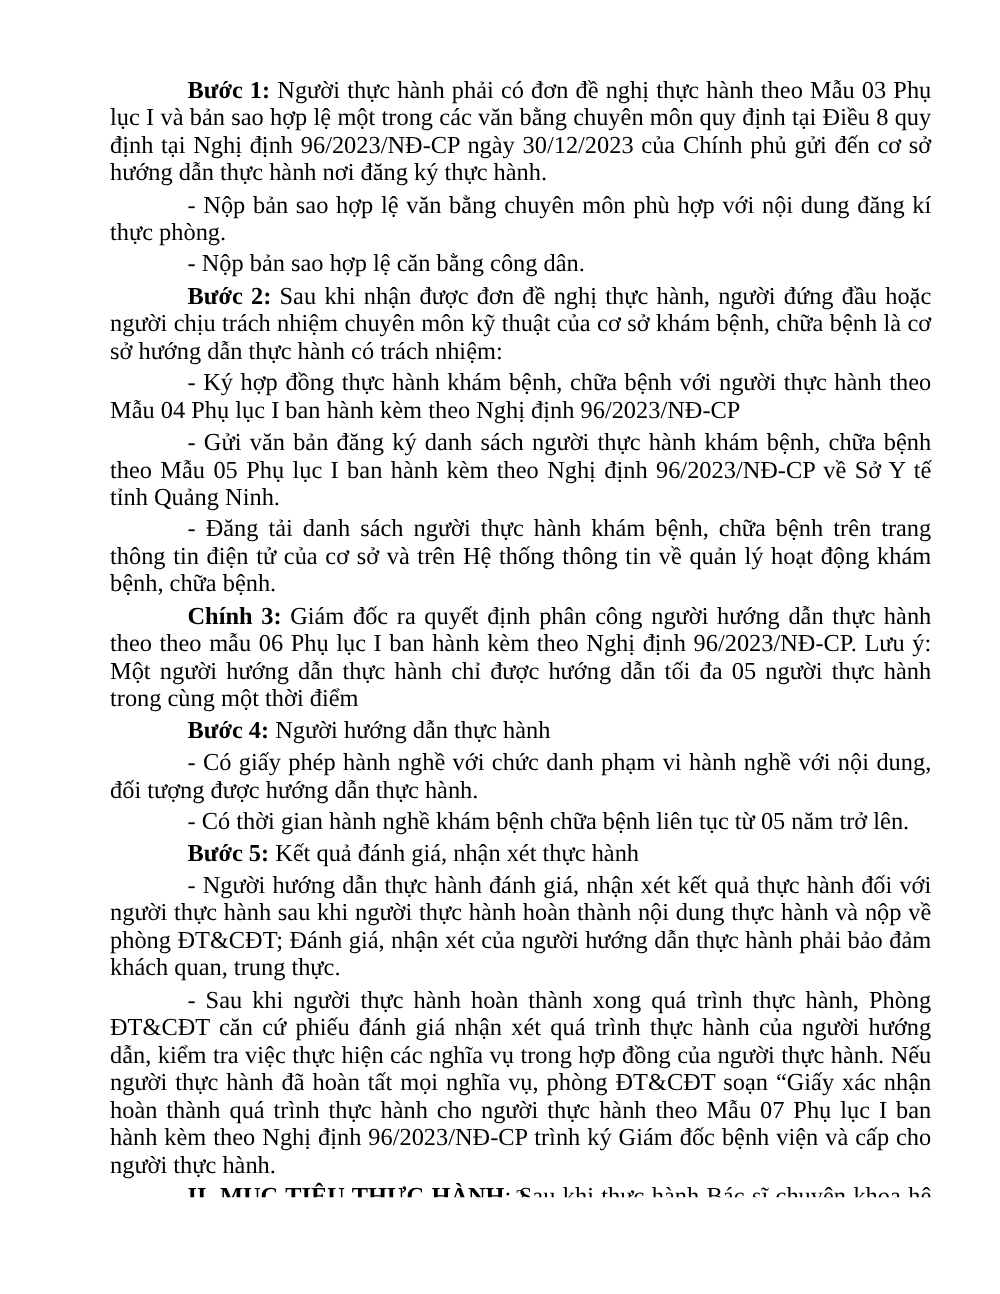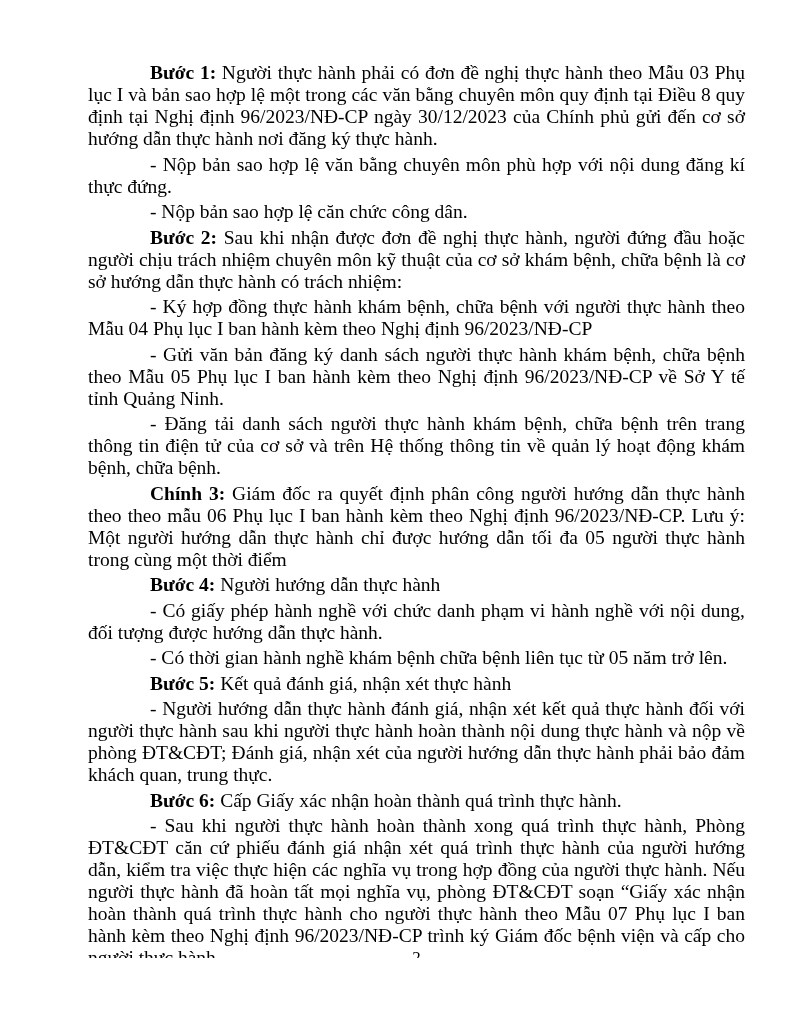--- a/index.html
+++ b/index.html
@@ -41,32 +41,31 @@
     font-size: 17px;
     line-height: 20px;
   }
 </style>
 </head>
 <body>
 
 <div class="page">
   <div class="body-text" id="doc-body">
       <p class="para"><b>Bước 1:</b> Người thực hành phải có đơn đề nghị thực hành theo Mẫu 03 Phụ lục I và bản sao hợp lệ một trong các văn bằng chuyên môn quy định tại Điều 8 quy định tại Nghị định 96/2023/NĐ-CP ngày 30/12/2023 của Chính phủ gửi đến cơ sở hướng dẫn thực hành nơi đăng ký thực hành.</p>
-      <p class="para">- Nộp bản sao hợp lệ văn bằng chuyên môn phù hợp với nội dung đăng kí thực đứng.</p>
-      <p class="para">- Nộp bản sao hợp lệ căn chức công dân.</p>
+      <p class="para">- Nộp bản sao hợp lệ văn bằng chuyên môn phù hợp với nội dung đăng kí thực phòng.</p>
+      <p class="para">- Nộp bản sao hợp lệ căn bằng công dân.</p>
       <p class="para"><b>Bước 2:</b> Sau khi nhận được đơn đề nghị thực hành, người đứng đầu hoặc người chịu trách nhiệm chuyên môn kỹ thuật của cơ sở khám bệnh, chữa bệnh là cơ sở hướng dẫn thực hành có trách nhiệm:</p>
       <p class="para">- Ký hợp đồng thực hành khám bệnh, chữa bệnh với người thực hành theo Mẫu 04 Phụ lục I ban hành kèm theo Nghị định 96/2023/NĐ-CP</p>
       <p class="para">- Gửi văn bản đăng ký danh sách người thực hành khám bệnh, chữa bệnh theo Mẫu 05 Phụ lục I ban hành kèm theo Nghị định 96/2023/NĐ-CP về Sở Y tế tỉnh Quảng Ninh.</p>
       <p class="para">- Đăng tải danh sách người thực hành khám bệnh, chữa bệnh trên trang thông tin điện tử của cơ sở và trên Hệ thống thông tin về quản lý hoạt động khám bệnh, chữa bệnh.</p>
       <p class="para"><b>Chính 3:</b> Giám đốc ra quyết định phân công người hướng dẫn thực hành theo theo mẫu 06 Phụ lục I ban hành kèm theo Nghị định 96/2023/NĐ-CP. Lưu ý: Một người hướng dẫn thực hành chỉ được hướng dẫn tối đa 05 người thực hành trong cùng một thời điểm</p>
       <p class="para"><b>Bước 4:</b> Người hướng dẫn thực hành</p>
       <p class="para">- Có giấy phép hành nghề với chức danh phạm vi hành nghề với nội dung, đối tượng được hướng dẫn thực hành.</p>
       <p class="para">- Có thời gian hành nghề khám bệnh chữa bệnh liên tục từ 05 năm trở lên.</p>
       <p class="para"><b>Bước 5:</b> Kết quả đánh giá, nhận xét thực hành</p>
       <p class="para">- Người hướng dẫn thực hành đánh giá, nhận xét kết quả thực hành đối với người thực hành sau khi người thực hành hoàn thành nội dung thực hành và nộp về phòng ĐT&amp;CĐT; Đánh giá, nhận xét của người hướng dẫn thực hành phải bảo đảm khách quan, trung thực.</p>
-      <p class="para"><b>Bước 6:</b> Cấp Giấy xác nhận hoàn thành quá trình thực hành.</p>
       <p class="para">- Sau khi người thực hành hoàn thành xong quá trình thực hành, Phòng ĐT&amp;CĐT căn cứ phiếu đánh giá nhận xét quá trình thực hành của người hướng dẫn, kiểm tra việc thực hiện các nghĩa vụ trong hợp đồng của người thực hành. Nếu người thực hành đã hoàn tất mọi nghĩa vụ, phòng ĐT&amp;CĐT soạn “Giấy xác nhận hoàn thành quá trình thực hành cho người thực hành theo Mẫu 07 Phụ lục I ban hành kèm theo Nghị định 96/2023/NĐ-CP trình ký Giám đốc bệnh viện và cấp cho người thực hành.</p>
       <p class="para"><b>II. MỤC TIÊU THỰC HÀNH</b>: Sau khi thực hành Bác sĩ chuyên khoa hệ Ngoại cần đạt được:</p>
     </div>
   <div class="footer">
     <span>2</span>
   </div>
 </div>
 
 </body></html>

